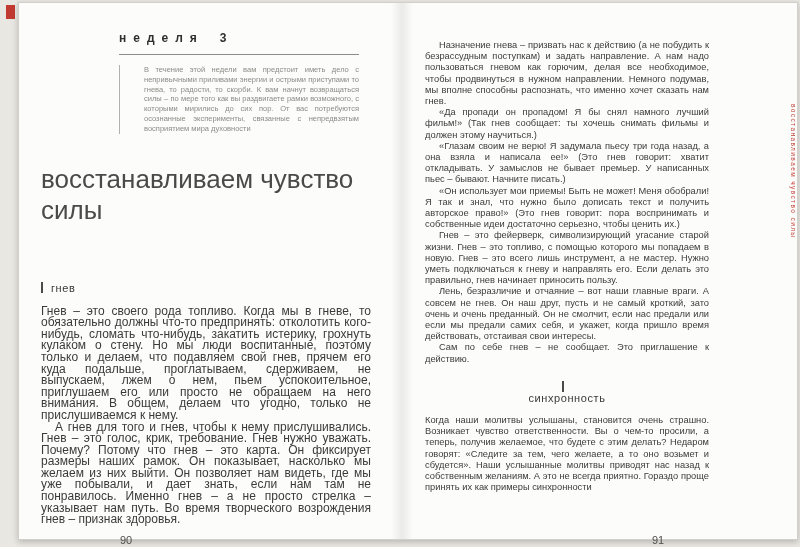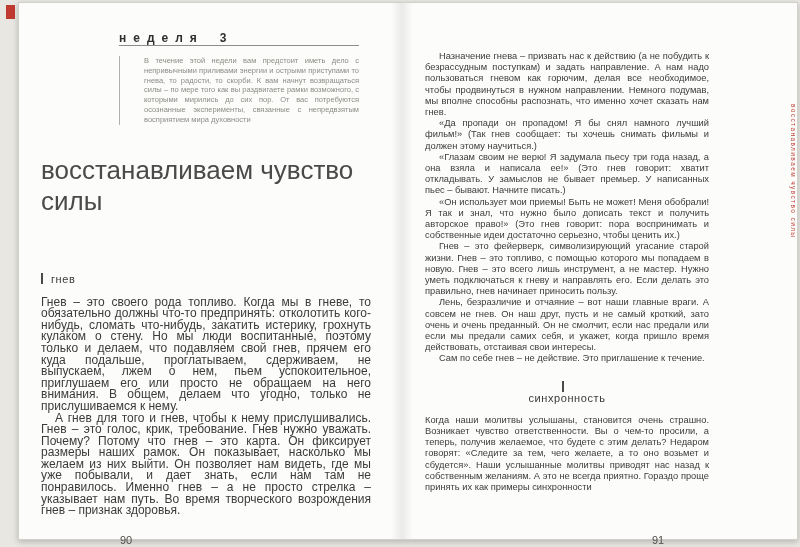--- a/index.html
+++ b/index.html
@@ -32,21 +32,21 @@
     position:absolute; left:22px; top:28px; width:330px;
   }
   .page-right-content {
     position:absolute; left:406px; top:32px; width:284px;
   }
 
   .week-block { margin-left:78px; width:240px; }
   .week-header {
     font-size:12px; font-weight:bold; color:#2f2f2f;
     letter-spacing:7px;
-    padding-bottom:0;
+    padding-bottom:9px;
     border-bottom:1px solid #8d8d89;
   }
   .week-number { margin-left:16px; letter-spacing:0; }
   .epigraph {
     margin-top:10px;
     border-left:1px solid #b2b0aa;
     padding-left:24px;
     font-size:7.5px; line-height:9.8px;
     color:#8b8b87;
     text-align:justify;
@@ -71,21 +71,21 @@
 
   .body-text {
     margin-top:12px;
     font-size:12px; line-height:11.6px;
     text-align:justify;
     color:#3b3b39;
   }
   .body-text p + p { text-indent:14px; }
 
   .page-right-content .body-text {
-    margin-top:16px;
+    margin-top:5px;
     font-size:9.3px; line-height:11.2px;
   }
   .page-right-content .body-text.flow p { text-indent:14px; }
   .page-right-content .body-text.sync-text { margin-top:11px; }
 
   .page-number {
     position:absolute; bottom:1px;
     font-size:11px; color:#4f4f4d;margin-top:36px;
   }
   .page-number.left { left:120px; }
@@ -134,21 +134,21 @@
 
     <div class="page-right-content">
 
       <div class="body-text flow">
         <p>Назначение гнева – призвать нас к действию (а не побудить к безрассудным поступкам) и задать направление. А нам надо пользоваться гневом как горючим, делая все необходимое, чтобы продвинуться в нужном направлении. Немного подумав, мы вполне способны распознать, что именно хочет сказать нам гнев.</p>
         <p>«Да пропади он пропадом! Я бы снял намного лучший фильм!» (Так гнев сообщает: ты хочешь снимать фильмы и должен этому научиться.)</p>
         <p>«Глазам своим не верю! Я задумала пьесу три года назад, а она взяла и написала ее!» (Это гнев говорит: хватит откладывать. У замыслов не бывает премьер. У написанных пьес – бывают. Начните писать.)</p>
         <p>«Он использует мои приемы! Быть не может! Меня обобрали! Я так и знал, что нужно было дописать текст и получить авторское право!» (Это гнев говорит: пора воспринимать и собственные идеи достаточно серьезно, чтобы ценить их.)</p>
         <p>Гнев – это фейерверк, символизирующий угасание старой жизни. Гнев – это топливо, с помощью которого мы попадаем в новую. Гнев – это всего лишь инструмент, а не мастер. Нужно уметь подключаться к гневу и направлять его. Если делать это правильно, гнев начинает приносить пользу.</p>
         <p>Лень, безразличие и отчаяние – вот наши главные враги. А совсем не гнев. Он наш друг, пусть и не самый кроткий, зато очень и очень преданный. Он не смолчит, если нас предали или если мы предали самих себя, и укажет, когда пришло время действовать, отстаивая свои интересы.</p>
-        <p>Сам по себе гнев – не действие. Это приглашение к течение.</p>
+        <p>Сам по себе гнев – не сообщает. Это приглашение к действию.</p>
       </div>
 
       <div class="section-head sync">
         <span class="bar"></span>
         <span class="label">синхронность</span>
       </div>
 
       <div class="body-text sync-text">
         <p>Когда наши молитвы услышаны, становится очень страшно. Возникает чувство ответственности. Вы о чем-то просили, а теперь, получив желаемое, что будете с этим делать? Недаром говорят: «Следите за тем, чего желаете, а то оно возьмет и сбудется». Наши услышанные молитвы приводят нас назад к собственным желаниям. А это не всегда приятно. Гораздо проще принять их как примеры синхронности</p>
       </div>

